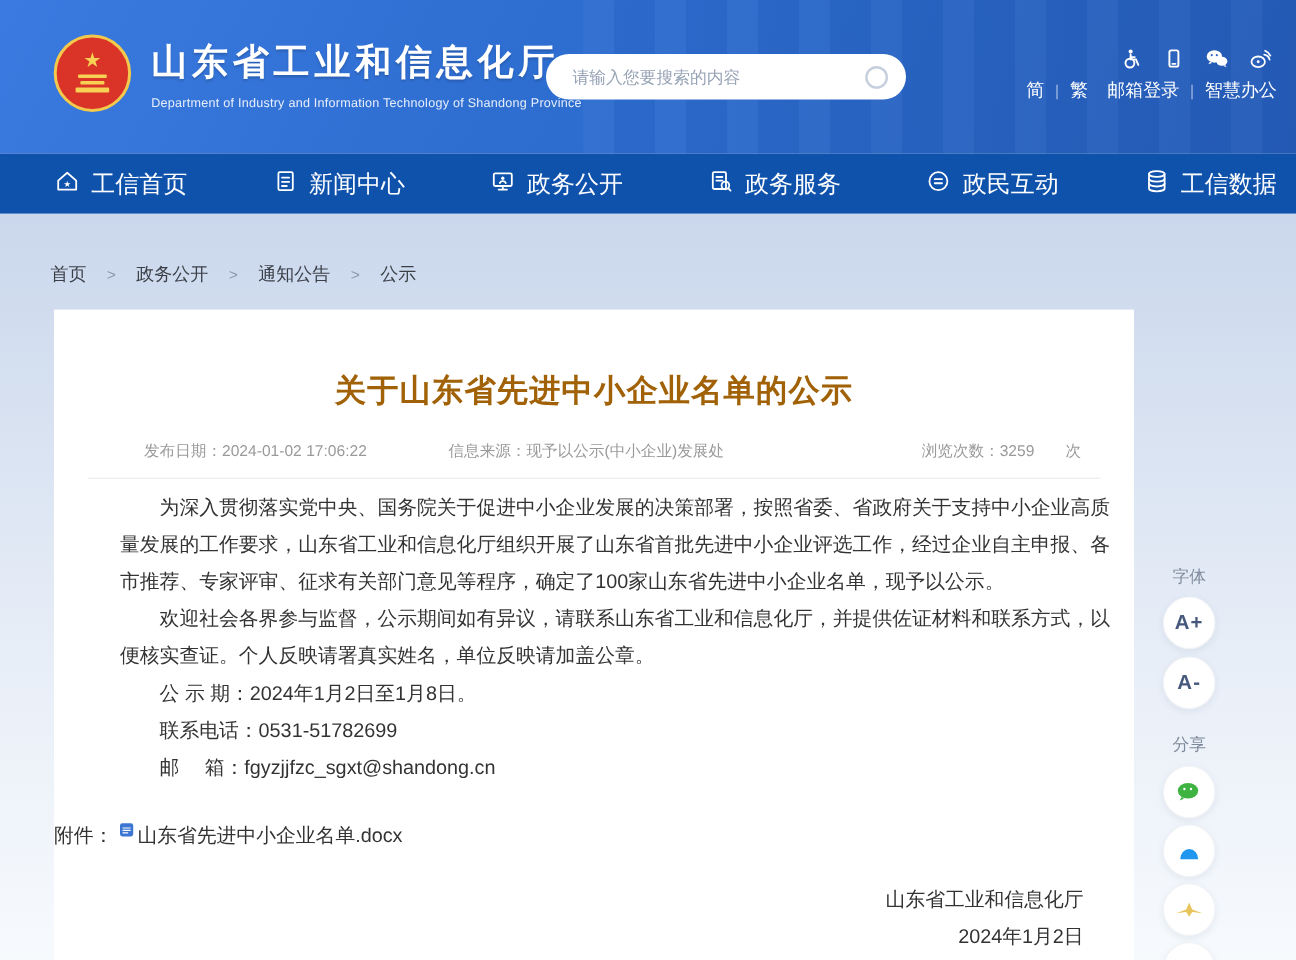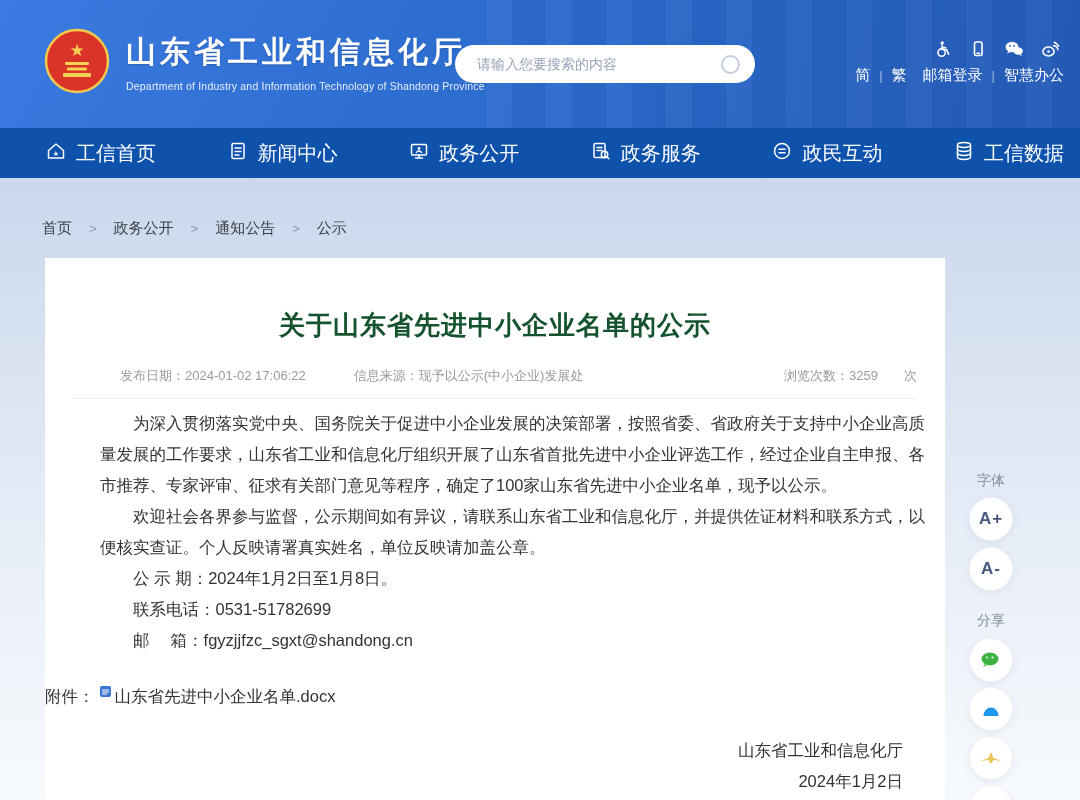--- a/index.html
+++ b/index.html
@@ -49,22 +49,22 @@
 
   
   .breadcrumb{position:absolute;top:178px;left:42px;height:100px;display:flex;align-items:center;
     gap:17px;font-size:15px;color:#3a3f47;z-index:2;}
   .crumb{cursor:pointer;}
   .crumb-sep{color:#8b9aae;font-size:13px;}
 
   
   .card{position:absolute;left:45px;top:258px;width:900px;height:542px;background:#fff;z-index:2;box-sizing:border-box;}
   .article-title{margin:0;padding-top:50px;text-align:center;font-size:26px;font-weight:bold;
-    color:#14532d;letter-spacing:1px;}
-  .meta-row{margin:24px 28px 0 75px;display:flex;align-items:baseline;font-size:13px;color:#9a9a9a;}
+    color:#a16207;letter-spacing:1px;}
+  .meta-row{margin:24px 44px 0 75px;display:flex;align-items:baseline;font-size:13px;color:#9a9a9a;gap:20px;}
   .meta-source{margin-left:48px;}
   .meta-views{margin-left:auto;display:flex;align-items:baseline;text-align:right;}
   .views-unit{margin-left:26px;}
   .divider{margin:13px 28px 0;border-top:1px solid #ededed;}
   .article-body{margin:9px 20px 0 55px;font-size:16.5px;color:#333;line-height:31px;}
   .article-body p{margin:0;text-indent:2em;}
   .attach-row{margin:30px 0 0 0;font-size:16.5px;color:#333;display:flex;align-items:center;}
   .attach-icon{display:inline-block;margin:0 3px 0 4px;transform:translateY(-6px);}
   .attach-link{color:#333;cursor:pointer;}
   .signature{margin-top:27px;padding-right:42px;text-align:right;font-size:16.5px;color:#333;line-height:31px;}

